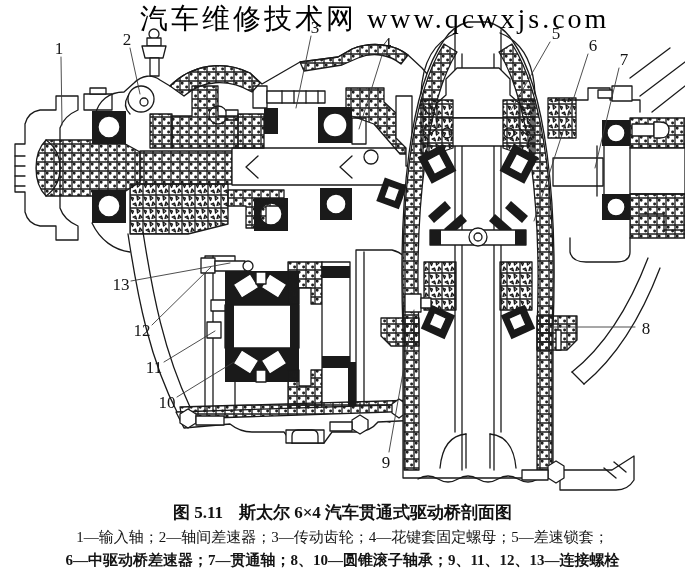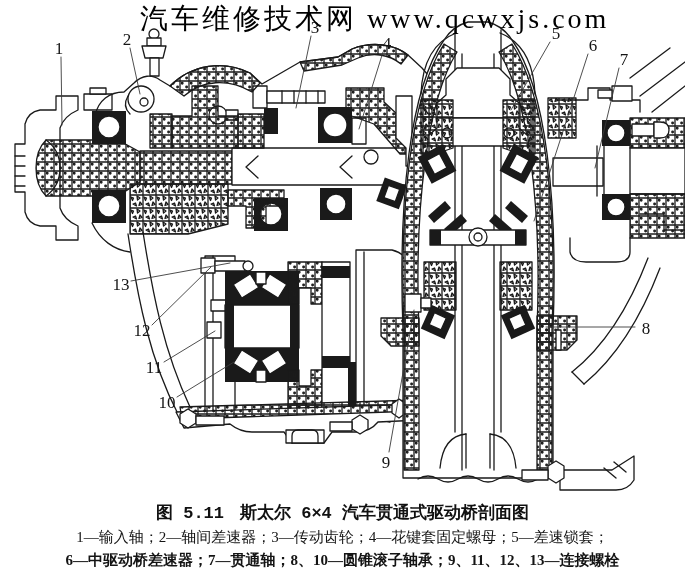--- a/index.html
+++ b/index.html
@@ -11,21 +11,21 @@
   svg{display:block;}
   svg *{stroke:#1a1a1a;stroke-width:1.3;fill:none;stroke-linejoin:round;stroke-linecap:round;}
   .w{fill:#ffffff;}
   .d{fill:url(#dots);}
   .sp{fill:url(#speck);}
   .k{fill:#1a1a1a;stroke:none;}
   .nl{stroke:none;}
   .lead{stroke:#3a3a3a;stroke-width:0.9;}
   text.num{font:17px "Liberation Serif",serif;fill:#151515;stroke:none;text-anchor:middle;}
   .caption{position:absolute;top:501px;left:0;width:685px;text-align:center;
-       font-size:17px;font-weight:bold;color:#111;font-family:Liberation Mono, monospace;}
+       font-size:17px;font-weight:bold;color:#111;}
   .caption .gap{display:inline-block;width:16px;}
   .legend{position:absolute;left:0;width:685px;text-align:center;font-size:15px;color:#141414;}
   .legend1{top:528px;}
   .legend2{top:551px;font-weight:bold;}
 </style>
 </head>
 <body>
 
 <div class="watermark">汽车维修技术网  www.qcwxjs.com</div>
 

